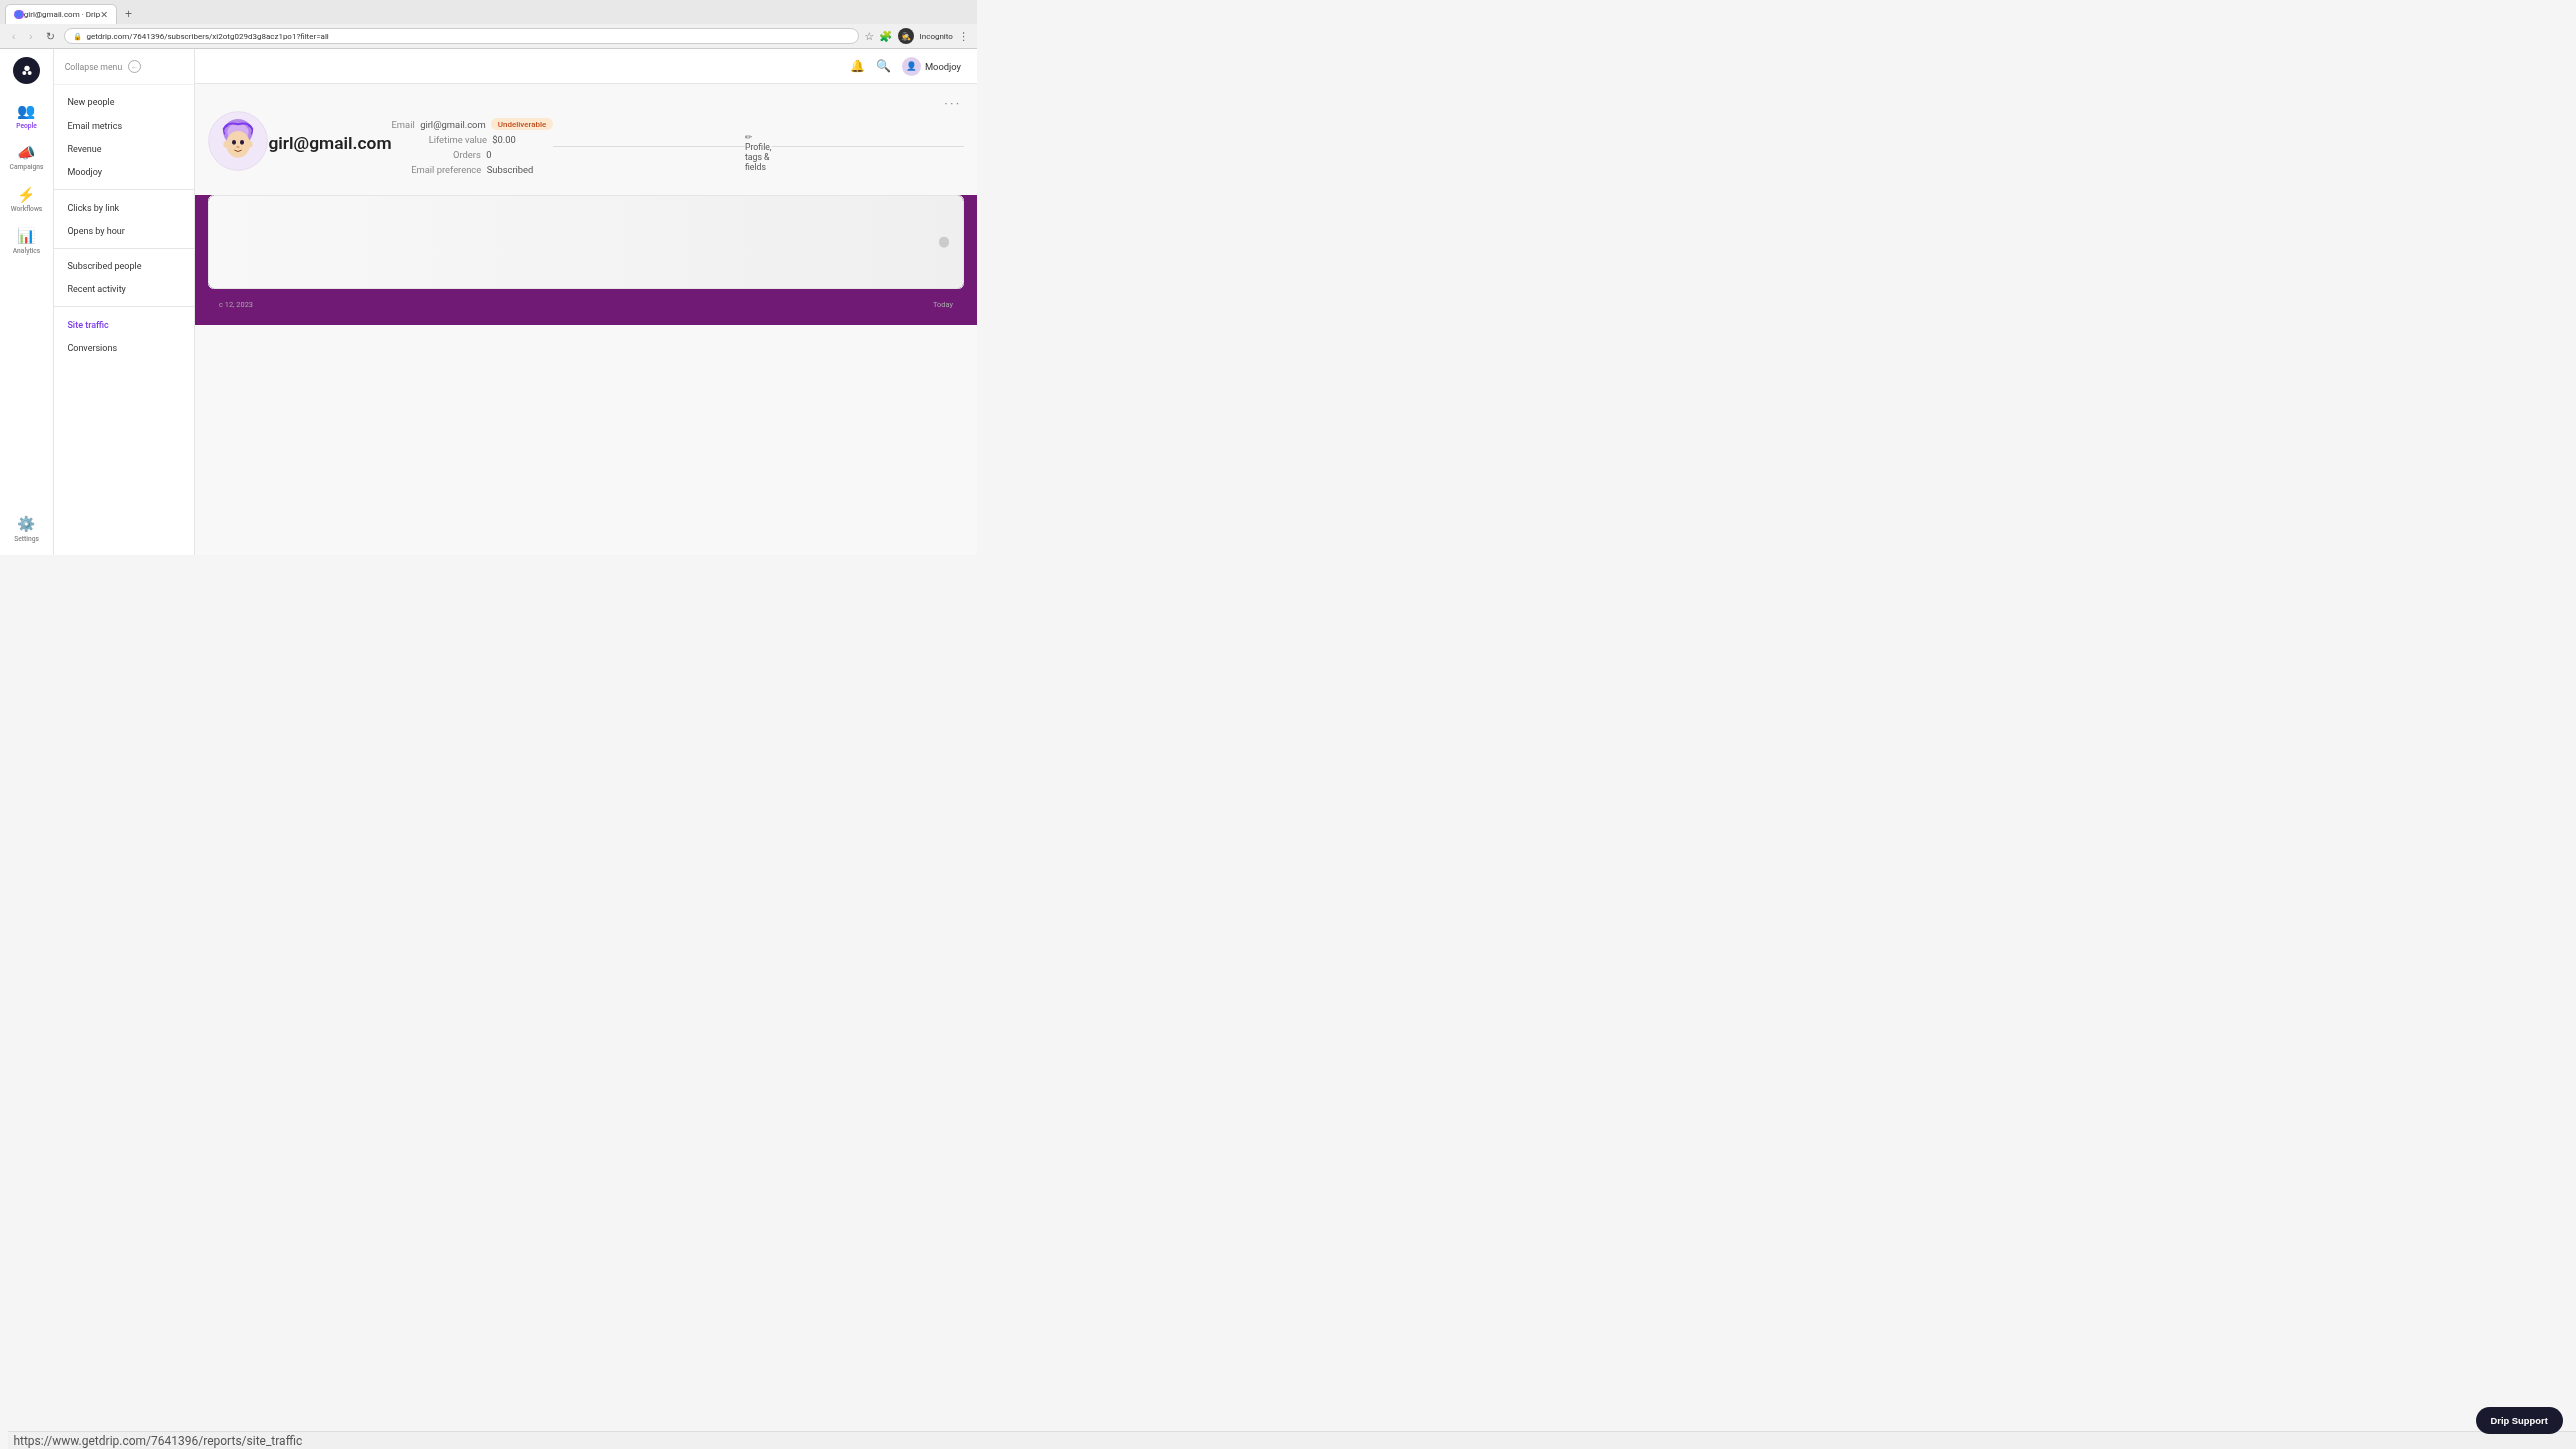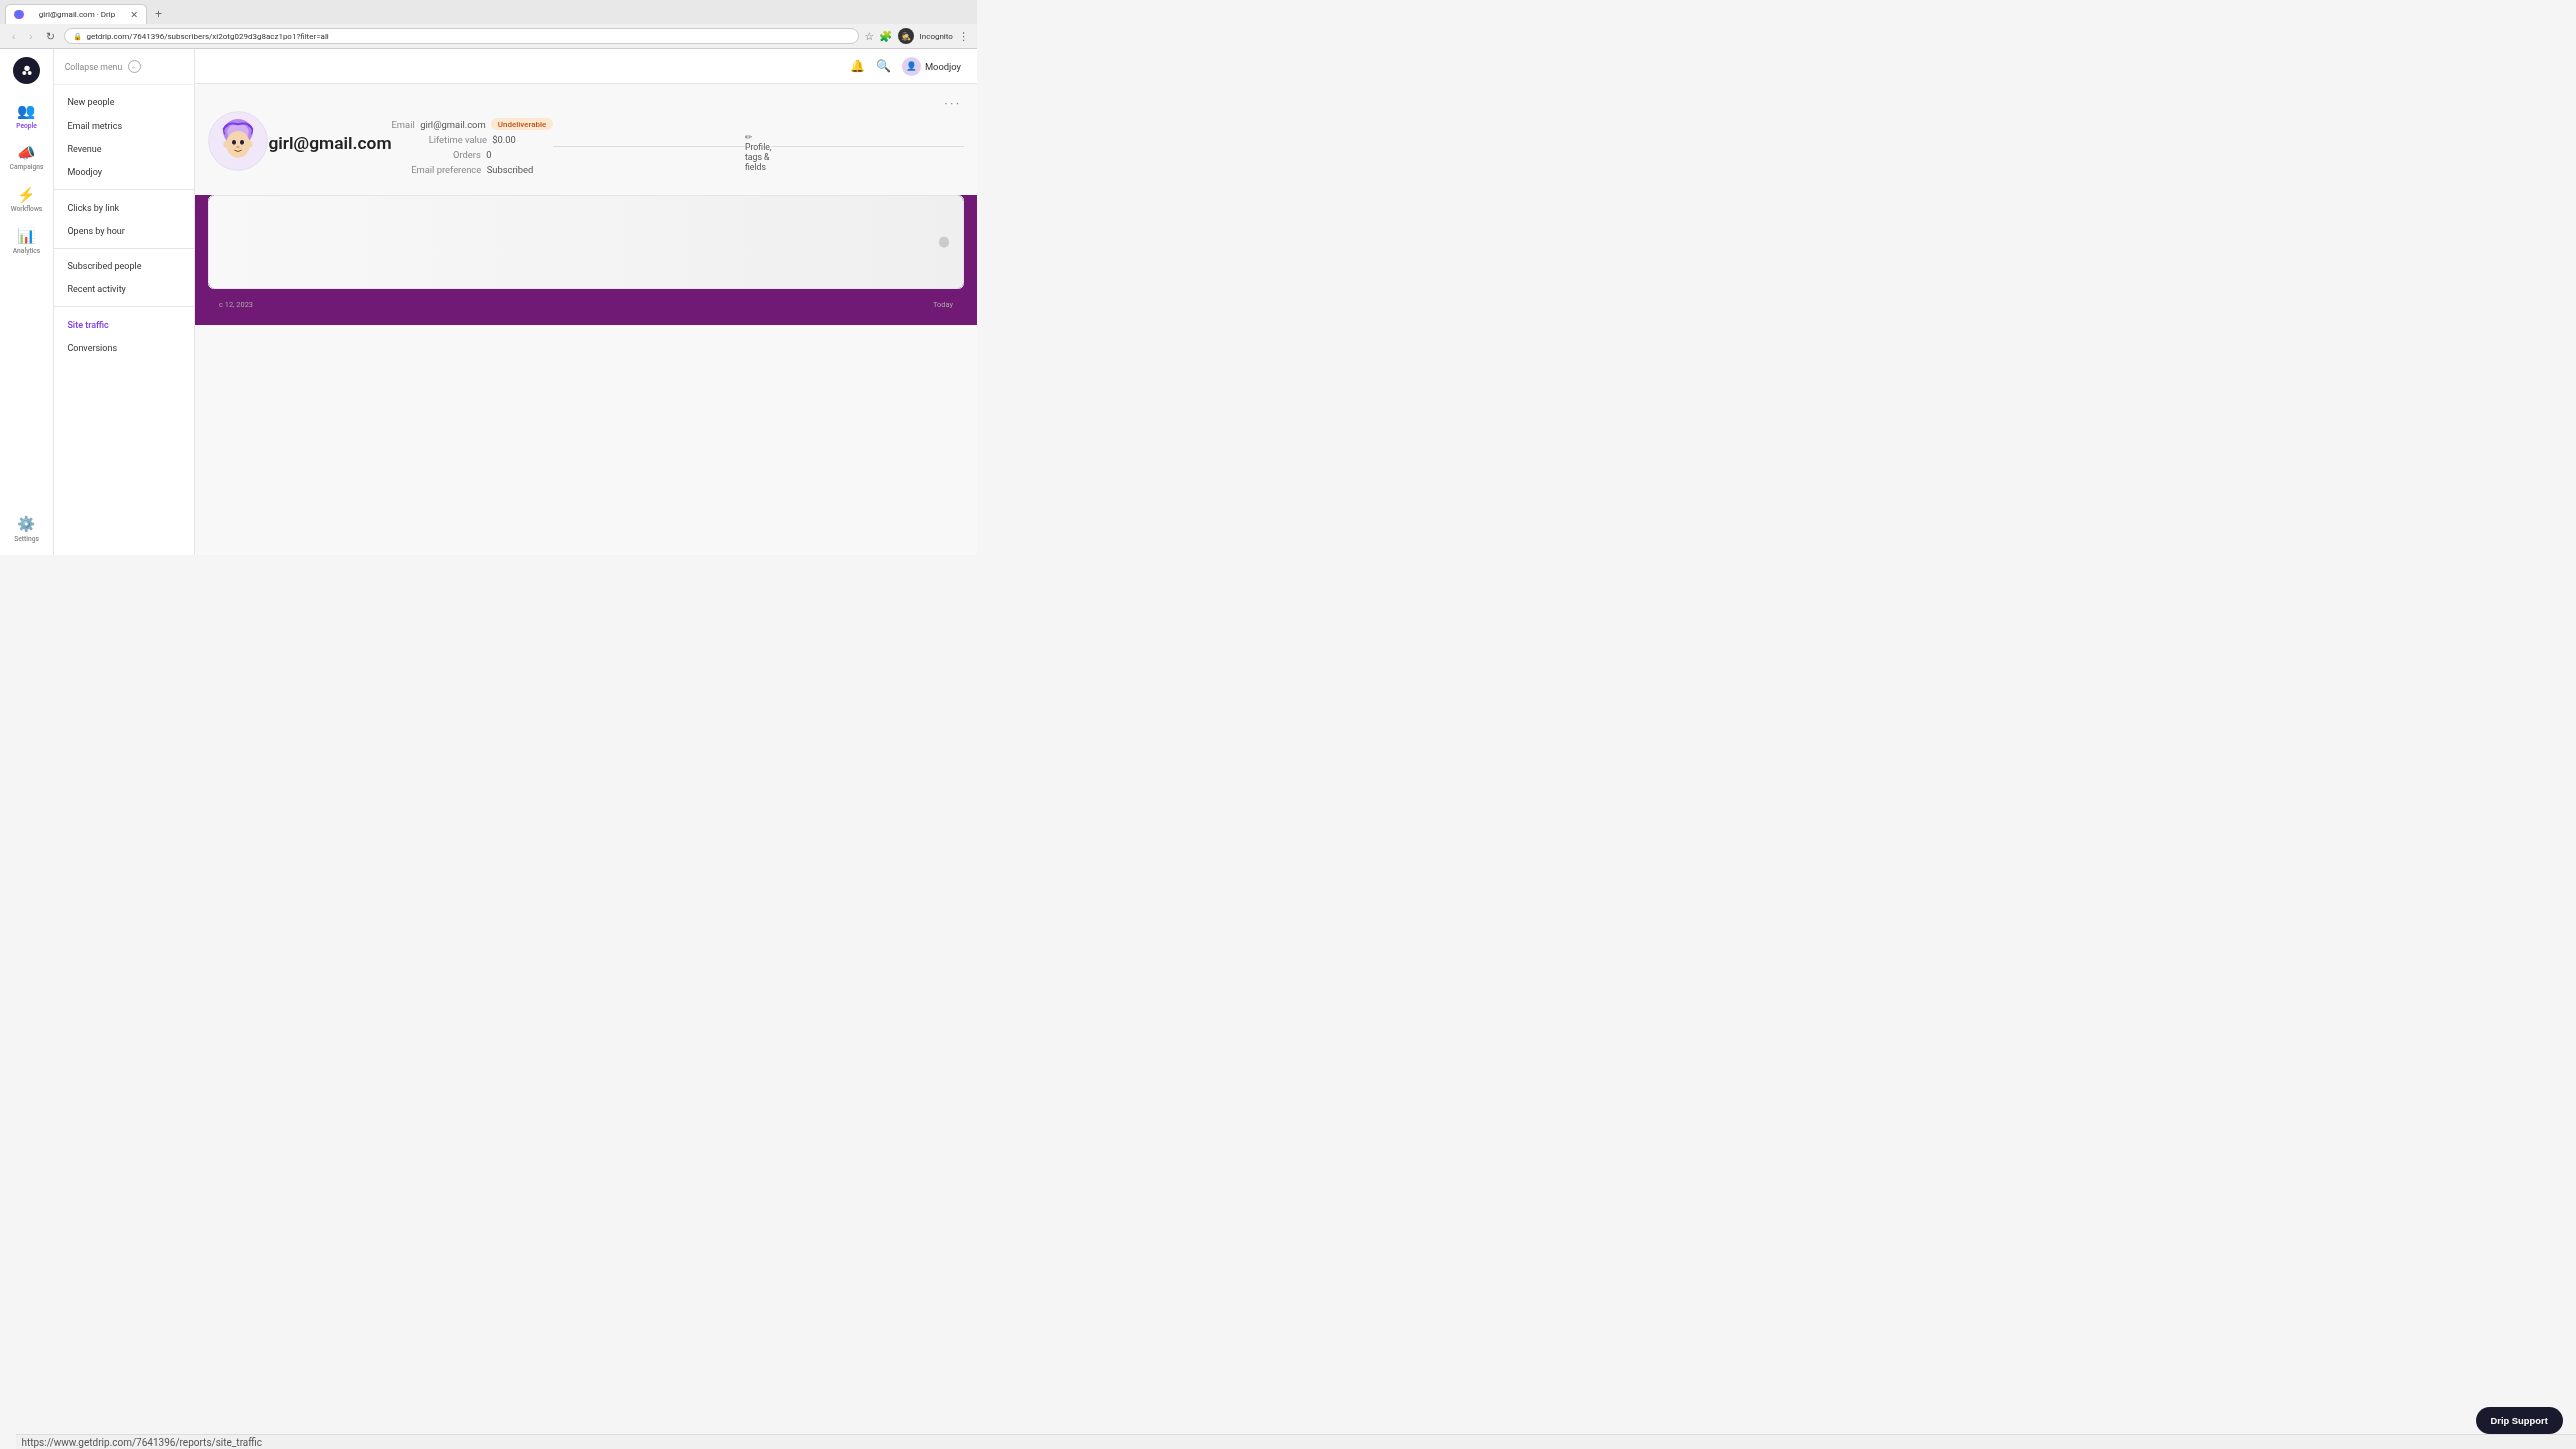--- a/index.html
+++ b/index.html
@@ -20,21 +20,21 @@
     .tab-bar {
       display: flex;
       align-items: center;
       padding: 4px 5.4px 0;
       background: #e8e8e8;
       gap: 2.7px;
     }
     .tab {
       display: flex;
       align-items: center;
-      gap: 15px;
+      gap: 0;
       background: #fff;
       border-radius: 5.4px 5.4px 0 0;
       padding: 4px 8px;
       font-size: 8px;
       color: #333;
       border: 0.7px solid #ccc;
       border-bottom: none;
       min-width: 107px;
     }
     .tab-favicon {
@@ -366,24 +366,24 @@
       height: 10.7px;
       border-radius: 50%;
       background: #ccc;
       transform: translateY(-50%);
     }
 
     
     .status-bar {
       position: fixed;
       bottom: 0;
-      left: 16px;
+      left: 8px;
       right: 0;
       background: #f0f0f0;
-      font-size: 10px;
+      font-size: 12px;
       color: #555;
       padding: 1.3px 5.4px;
       border-top: 0.7px solid #ddd;
     }
 
     
     .drip-support-btn {
       position: fixed;
       bottom: 14.8px;
       right: 13.4px;

